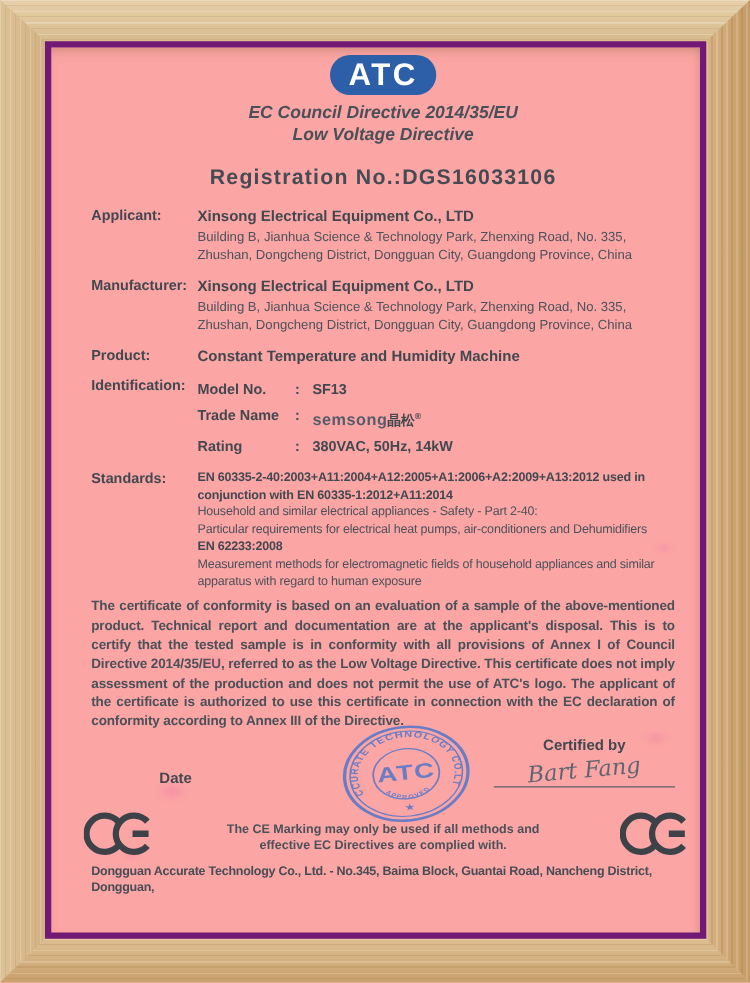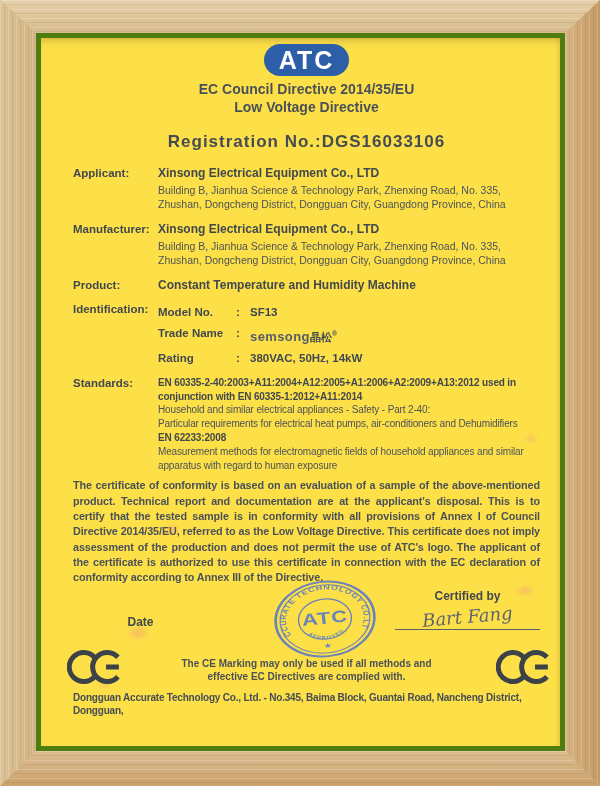--- a/index.html
+++ b/index.html
@@ -21,33 +21,33 @@
     clip-path:polygon(0 33px,100% 0,100% 100%,0 calc(100% - 35px));
     background:repeating-linear-gradient(to right,rgba(255,255,255,.16) 0 1px,rgba(255,255,255,0) 1px 4px,rgba(140,95,45,.18) 4px 5px,rgba(140,95,45,0) 5px 8px),
       linear-gradient(to left,#c49a64,#d8b485);}
   .f-bottom{bottom:0;left:0;right:0;height:35px;
     clip-path:polygon(36px 0,calc(100% - 35px) 0,100% 100%,0 100%);
     background:repeating-linear-gradient(to bottom,rgba(255,255,255,.18) 0 1px,rgba(255,255,255,0) 1px 4px,rgba(140,95,45,.16) 4px 5px,rgba(140,95,45,0) 5px 9px),
       linear-gradient(to top,#c9a06c,#ddbf92);}
   
   .paper{
     position:absolute;top:33px;left:36px;right:35px;bottom:35px;z-index:2;
-    background:#fde047;border:5px solid #4d7c0f;overflow:hidden;
+    background:#fca5a5;border:5px solid #701a75;overflow:hidden;
     box-shadow:inset 0 7px 10px -6px rgba(130,100,55,.45),inset -5px 0 9px -7px rgba(130,100,55,.4);
     padding:6px 20px 8px 32px;box-sizing:border-box;
   }
   .smudge{position:absolute;border-radius:50%;filter:blur(2px);pointer-events:none;
     background:radial-gradient(closest-side,rgba(233,110,165,.38),rgba(233,110,165,0) 72%);}
   
   .hdr{text-align:center;position:relative;}
   .atc-pill{display:inline-block;position:relative;z-index:3;background:#2d5fa8;color:#fff;
     font-weight:bold;font-size:25px;letter-spacing:2px;line-height:32px;padding:0 15px;border-radius:17px;}
   .cert-title{margin-top:-6px;font-weight:bold;font-size:30px;letter-spacing:13px;padding-left:13px;color:#4a5058;line-height:32px;}
   .sub1{font-weight:bold;font-size:14px;margin-top:5px;color:#4a5058;}
-  .sub2{font-weight:bold;font-size:14px;margin-top:4px;line-height:18px;color:#4a5058;}
+  .sub2{font-weight:bold;font-size:14px;margin-top:4px;line-height:18px;color:#4a5058;font-style:italic;}
   .reg{font-weight:bold;font-size:17px;letter-spacing:1px;margin-top:16px;color:#454b53;}
   
   .fields{margin-top:14px;}
   .frow{display:grid;grid-template-columns:85px 1fr;column-gap:0;}
   .flabel{font-weight:bold;font-size:11.5px;color:#42484f;line-height:15px;}
   .fname{font-weight:bold;font-size:12px;color:#42484f;line-height:15px;}
   .faddr{font-size:10.5px;line-height:14px;margin-top:2px;color:#4c525a;}
   .mb{margin-bottom:11px;}
   .idrow{display:grid;grid-template-columns:78px 14px 1fr;font-size:11.5px;font-weight:bold;line-height:21px;color:#42484f;}
   .brand{font-size:13px;letter-spacing:.4px;color:#565d6a;}

